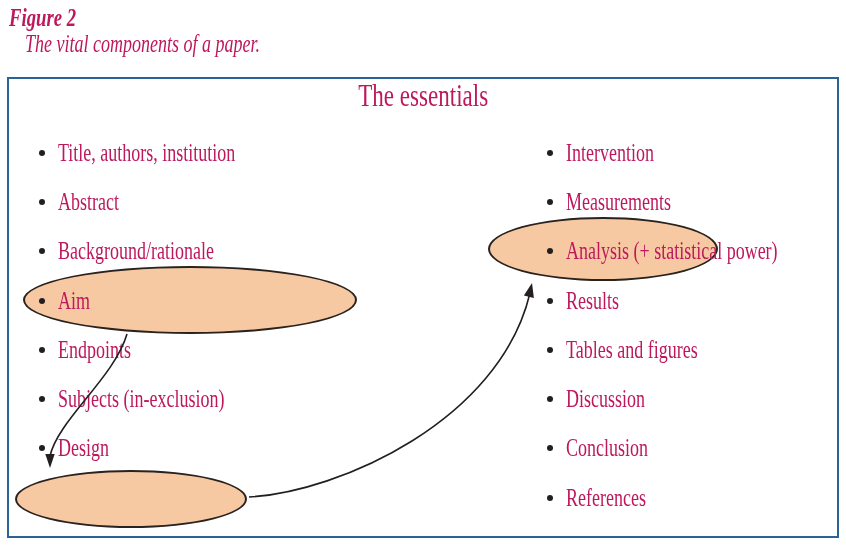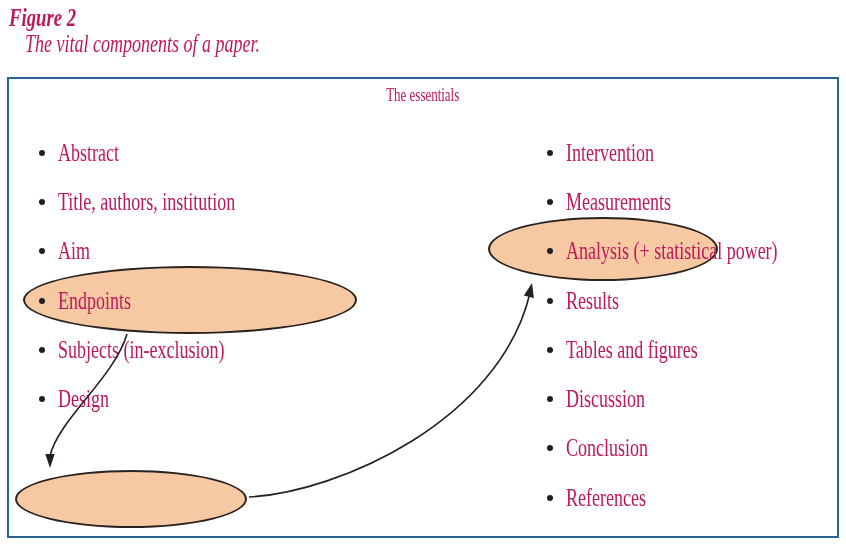--- a/index.html
+++ b/index.html
@@ -49,21 +49,21 @@
     background: #ffffff;
     box-sizing: content-box;
     z-index: 0;
   }
   .panel-title {
     position: absolute;
     left: 7px;
     top: 82px;
     width: 832px;
     text-align: center;
-    font-size: 18px;
+    font-size: 32px;
     line-height: 26px;
     z-index: 2;
   }
   .panel-title .narrow { transform-origin: 50% 50%; }
   .ellipse {
     position: absolute;
     border: 2px solid #29221f;
     border-radius: 50%;
     background: #f6c9a2;
     box-sizing: border-box;
@@ -129,25 +129,29 @@
     <span class="narrow">The essentials</span>
   </div>
 
   <div class="ellipse" id="ellipse-hypothesis"></div>
   <div class="ellipse" id="ellipse-design"></div>
   <div class="ellipse" id="ellipse-analysis"></div>
 
   <ul class="col-list col-left">
     <li>
         <span class="bullet"></span>
+        <span class="item-text">Title, authors, institution</span>
+      </li>
+    <li>
+        <span class="bullet"></span>
         <span class="item-text">Abstract</span>
       </li>
     <li>
         <span class="bullet"></span>
-        <span class="item-text">Title, authors, institution</span>
+        <span class="item-text">Background/rationale</span>
       </li>
     <li>
         <span class="bullet"></span>
         <span class="item-text">Aim</span>
       </li>
     <li>
         <span class="bullet"></span>
         <span class="item-text">Endpoints</span>
       </li>
     <li>

